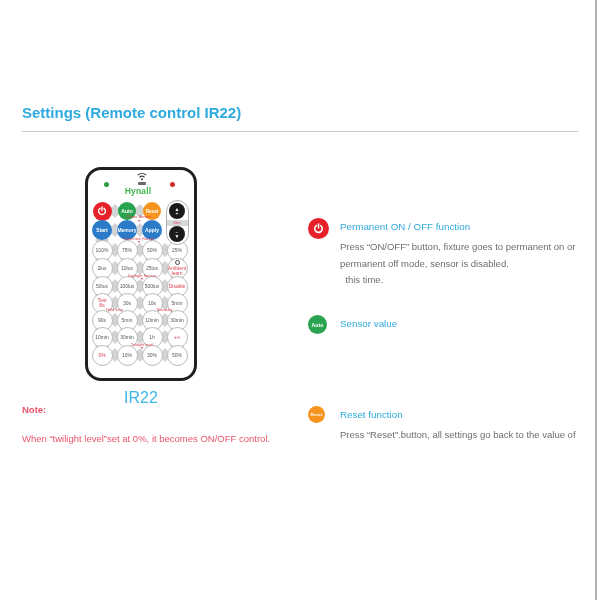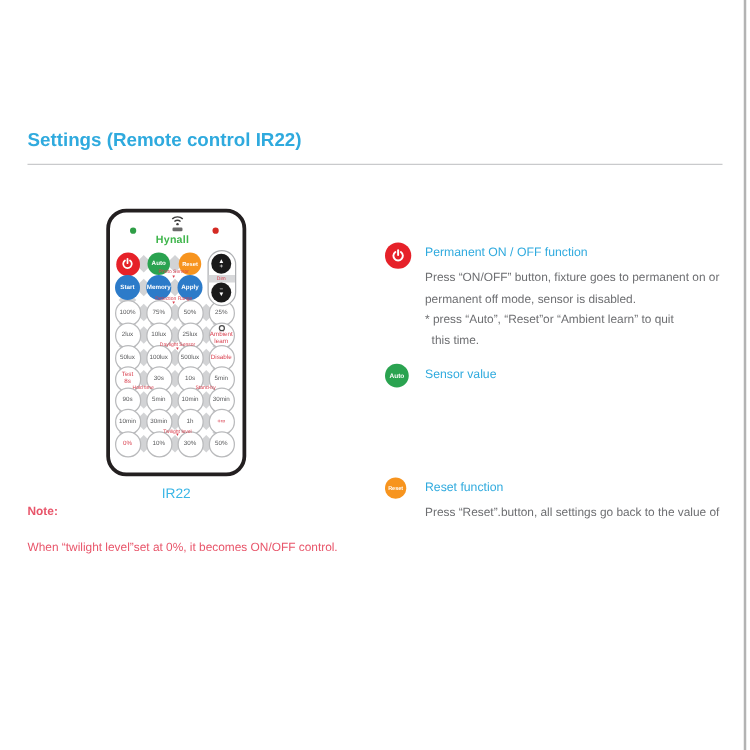--- a/index.html
+++ b/index.html
@@ -29,24 +29,24 @@
   .dim-pill{left:77.5px;top:30px;width:23px;height:45px;border:1px solid #aeb0b3;border-radius:12px;background:#fff;box-sizing:border-box;display:flex;flex-direction:column;align-items:center;justify-content:space-between;padding:2px 0;z-index:2;}
   .dim-btn{width:16px;height:16px;border-radius:50%;background:#1a1a1a;color:#fff;display:flex;flex-direction:column;align-items:center;justify-content:center;font-size:5px;line-height:4.5px;}
   .dim-label{font-size:4px;color:var(--label-red);background:#d7d8da;width:100%;text-align:center;padding:.5px 0;}
   .rlabel{font-size:4px;color:var(--label-red);z-index:3;white-space:nowrap;transform:translateX(-50%);}
   .rarrow{font-size:3.5px;color:var(--label-red);z-index:3;transform:translateX(-50%);line-height:3.5px;}
   .wb{width:21px;height:21px;border-radius:50%;background:#fff;border:1px solid #b9babc;box-sizing:border-box;display:flex;flex-direction:column;align-items:center;justify-content:center;font-size:5px;line-height:5px;color:#57585a;z-index:1;white-space:nowrap;}
   .wb.red{color:var(--label-red);}
   .bb{width:20px;height:20px;border-radius:50%;background:var(--blue);color:#fff;font-size:5px;font-weight:700;display:flex;align-items:center;justify-content:center;z-index:1;}
   .diamond{width:10px;height:10px;background:#d2d3d5;transform:rotate(45deg);z-index:0;}
   .al-icon{width:5px;height:5px;border:1px solid #4a4a4a;border-radius:50%;box-sizing:border-box;margin-bottom:.5px;}
-  .caption{left:85px;top:389px;width:112px;text-align:center;font-size:11px;color:#3bb6e6;}
+  .caption{left:85px;top:389px;width:112px;text-align:center;font-size:16px;color:#3bb6e6;}
 
   
-  .section{width:275px;height:92px;}
+  .section{width:275px;height:92px;margin-top:24px;}
   .sec-icn{position:absolute;left:0;top:0;border-radius:50%;color:#fff;display:flex;align-items:center;justify-content:center;font-weight:700;}
   .sec-title{position:absolute;left:32px;top:3px;font-size:9.8px;color:var(--accent);}
   .sec-lines{position:absolute;left:32px;top:21px;font-size:9.5px;color:var(--body);line-height:16.5px;white-space:pre;}
 
   
   .note{left:22px;top:404px;width:290px;}
   .note-h{font-size:9.5px;font-weight:700;color:var(--note);line-height:11px;}
   .note-p{font-size:9.5px;color:var(--note);line-height:14px;margin-top:7px;white-space:pre;}
   .note-p2{margin-top:17px;}
 </style>
@@ -251,21 +251,21 @@
 
   <div id="sections">
       <div class="abs section" style="top: 194px; left: 308px;">
         <div class="sec-icn" style="width: 21px; height: 21px; background: var(--power);">
           <svg viewBox="0 0 24 24" width="11" height="11">
             <path d="M12 2.5v8.5" stroke="#fff" stroke-width="3.4" stroke-linecap="round" fill="none"></path>
             <path d="M7.2 5.6a8.2 8.2 0 1 0 9.6 0" fill="none" stroke="#fff" stroke-width="3.4" stroke-linecap="round"></path>
           </svg>
         </div>
         <div class="sec-title">Permanent ON / OFF function</div>
-        <div class="sec-lines"><div class="">Press “ON/OFF” button, fixture goes to permanent on or</div><div class="">permanent off mode, sensor is disabled.</div><div class="">* press “Auto”, “Reset”or “Ambient learn” to quit</div><div class="">  this time.</div></div>
+        <div class="sec-lines"><div class="">Press “ON/OFF” button, fixture goes to permanent on or</div><div class="">permanent off mode, sensor is disabled.</div><div class="">  this time.</div></div>
       </div>
       <div class="abs section" style="top: 291px; left: 308px;">
         <div class="sec-icn" style="width: 19px; height: 19px; background: var(--auto); font-size: 5.2px;">
           <span>Auto</span>
         </div>
         <div class="sec-title">Sensor value</div>
       </div>
       <div class="abs section" style="top: 382px; left: 308px;">
         <div class="sec-icn" style="width: 17px; height: 17px; background: var(--reset); font-size: 4.4px;">
           <span>Reset</span>

